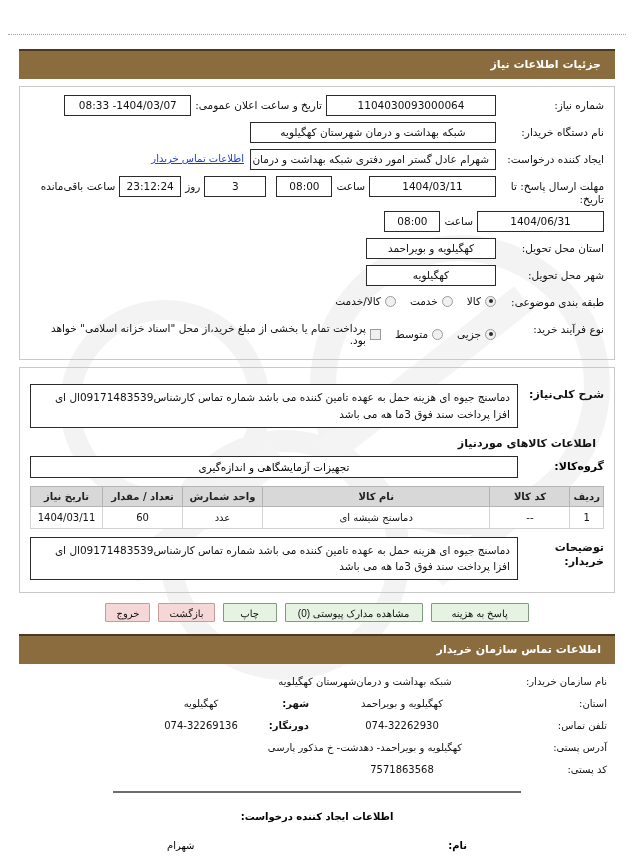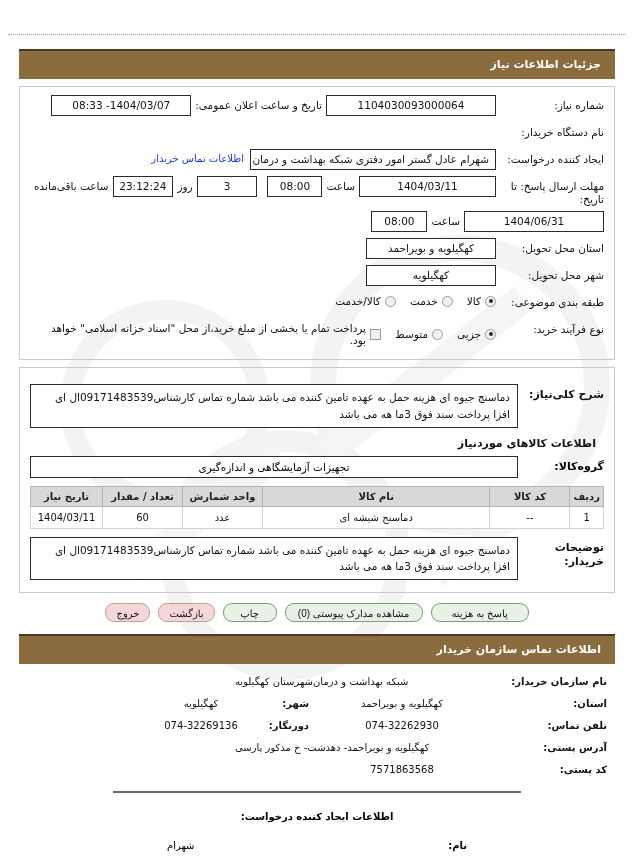--- a/index.html
+++ b/index.html
@@ -101,34 +101,35 @@
     color: #111;
     height: 21px;
     line-height: 19px;
     padding: 0 6px;
     text-align: center;
     overflow: hidden;
     white-space: nowrap;
   }
   .fld.wide   { width: 246px; }
   .fld.num    { width: 170px; }
-  .fld.date   { width: 140px; }
+  .fld.date   { width: 127px; }
   .fld.time   { width: 56px;  }
   .fld.days   { width: 62px;  }
   .fld.clock  { width: 62px;  }
   .fld.city   { width: 130px; }
   .inline-txt {
     font-size: 10.5px;
     color: #111;
     padding: 4px 4px 0 4px;
     white-space: nowrap;
   }
   .link {
     color: #1a3ad6;
     font-size: 10px;
+    text-decoration: underline;
     padding: 4px 6px 0 0;
     white-space: nowrap;
     cursor: pointer;
   }
 
   
   .radio-group { display: flex; align-items: center; padding-top: 3px; gap: 4px; flex-wrap: nowrap; }
   .radio {
     width: 11px; height: 11px;
     border-radius: 50%;
@@ -225,35 +226,35 @@
   .btn {
     border: 1px solid #7f9a7f;
     background: #e6f2e2;
     color: #111;
     font-size: 10px;
     padding: 3px 10px;
     height: 19px;
     line-height: 13px;
     cursor: pointer;
     white-space: nowrap;
-    border-radius: 9px;
+    border-radius: 1px;
   }
   .btn.danger { background: #f6d7d7; border-color: #c89b9b; }
   .btn.w-answer { min-width: 98px; }
   .btn.w-docs   { min-width: 138px; }
   .btn.w-print  { min-width: 54px;  }
 
   
   .contact { padding: 12px 26px 0 26px; }
   .c-row { display: flex; align-items: baseline; margin-bottom: 11px; font-size: 10px; }
-  .c-lbl { flex: 0 0 112px; text-align: right; color: #111; font-weight: bold; font-size: 10px; }
+  .c-lbl { flex: 0 0 112px; text-align: right; color: #111; font-weight: normal; font-size: 10px; }
   .c-val { flex: 0 0 186px; text-align: center; color: #111; }
   .c-lbl2 { flex: 0 0 58px; text-align: right; color: #111; font-weight: bold; }
   .c-val2 { flex: 0 0 100px; text-align: center; color: #111; }
-  .c-val-long { flex: 0 0 260px; text-align: left; color: #111; }
+  .c-val-long { flex: 0 0 260px; text-align: center; color: #111; }
   .divider {
     border: 0; border-top: 2px solid #6d6d6d;
     margin: 16px 86px 18px 86px;
   }
   .creator-title { font-size: 10px; font-weight: bold; text-align: center; margin-bottom: 18px; }
   .cc-row { display: flex; align-items: baseline; margin-bottom: 13px; font-size: 10px; justify-content: center; }
   .cc-lbl { flex: 0 0 150px; text-align: right; font-weight: bold; padding-left: 22px;}
   .cc-val { flex: 0 0 150px; text-align: left; }
 </style>
 </head>
@@ -281,20 +282,21 @@
 
       <div class="row">
         <div class="lbl">شماره نیاز:</div>
         <div class="fld num">1104030093000064</div>
         <div class="inline-txt">تاریخ و ساعت اعلان عمومی:</div>
         <div class="fld date">1404/03/07- 08:33</div>
       </div>
 
       <div class="row">
         <div class="lbl">نام دستگاه خریدار:</div>
+        <div class="fld wide">شبکه بهداشت و درمان  شهرستان  کهگیلویه</div>
       </div>
 
       <div class="row">
         <div class="lbl">ایجاد کننده درخواست:</div>
         <div class="fld wide">شهرام عادل گستر امور دفتری  شبکه بهداشت و درمان  شهرستان  کهگیلویه</div>
         <div class="link">اطلاعات تماس خریدار</div>
       </div>
 
       <div class="row">
         <div class="lbl">مهلت ارسال پاسخ: تا تاریخ:</div>

